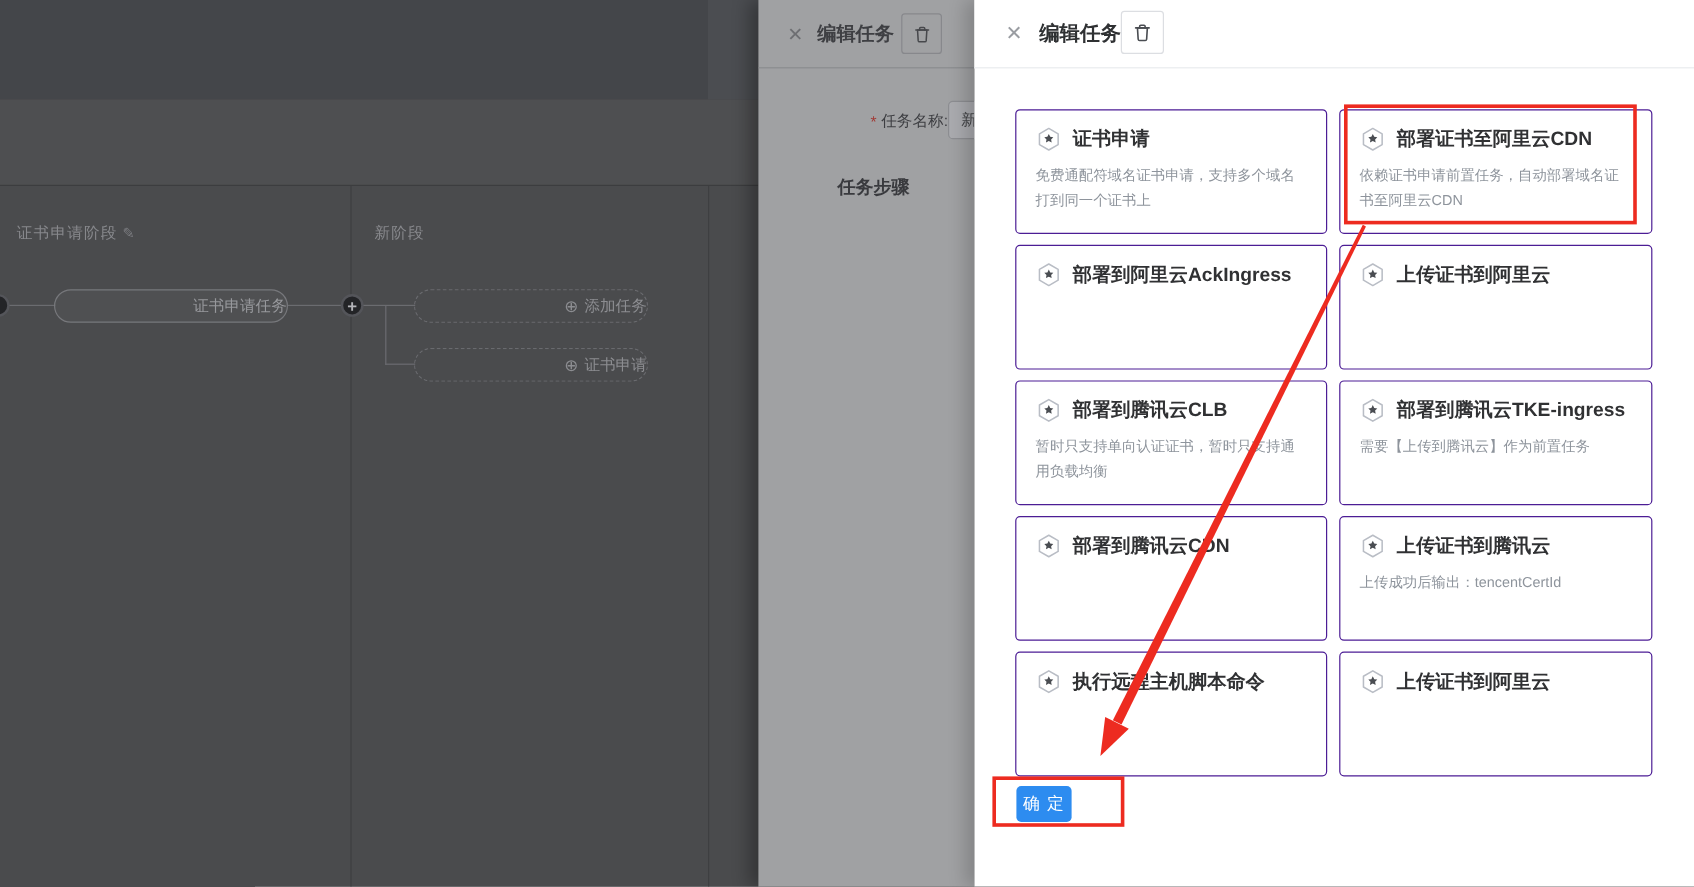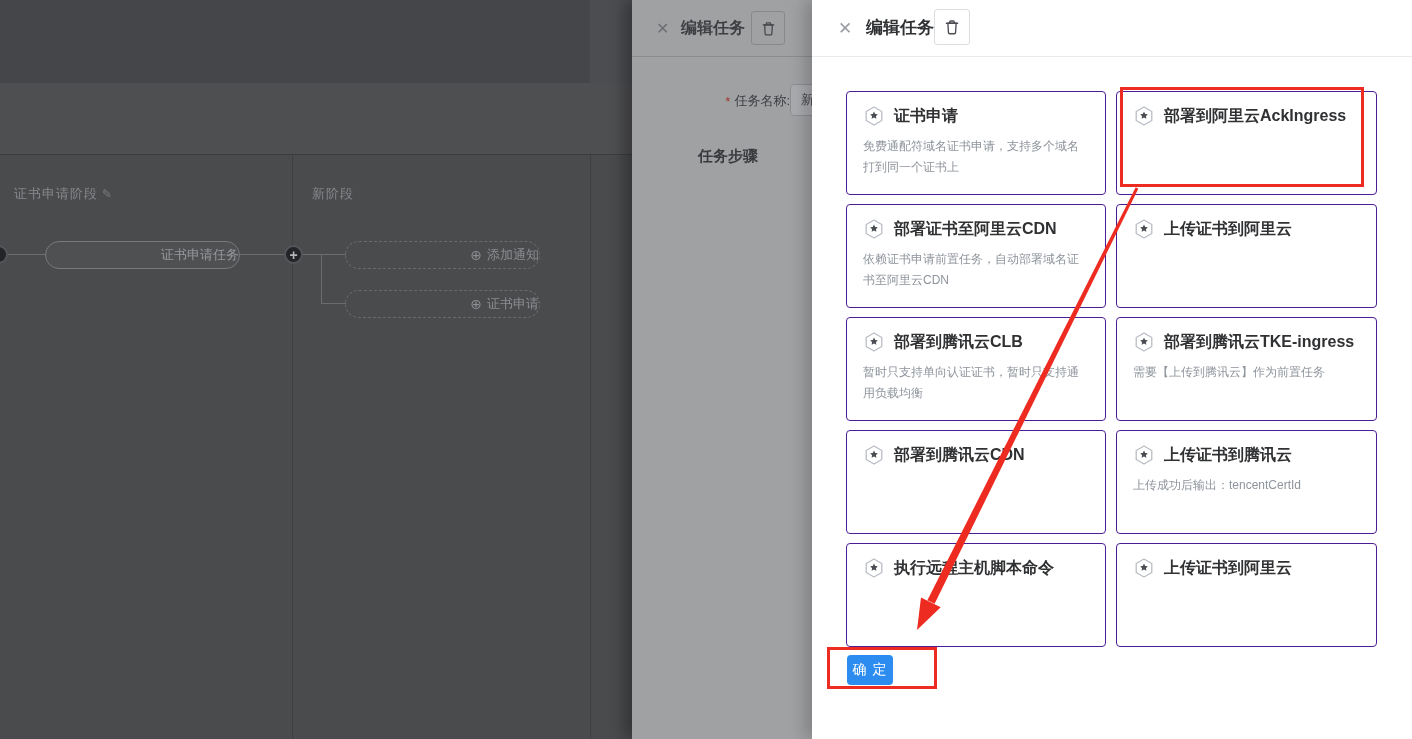--- a/index.html
+++ b/index.html
@@ -100,21 +100,21 @@
       <div class="node-circle" style="left:-11px; top:90px; width:19px; height:19px;"></div>
       <div class="node-circle" style="left:284px; top:90px; width:19px; height:19px;">
         <span>+</span>
       </div>
 
       <div class="pill pill-solid" style="left:45px; top:86px;">
         <span>证书申请任务</span>
       </div>
       <div class="pill pill-dashed" style="left:345px; top:86px;">
         <span class="add-glyph">⊕</span>
-        <span>添加通知</span>
+        <span>添加任务</span>
       </div>
       <div class="pill pill-dashed" style="left:345px; top:135px;">
         <span class="add-glyph">⊕</span>
         <span>证书申请</span>
       </div>
     </div>
   </div>
 
   <aside class="drawer-back">
     <div class="hdr">
@@ -162,34 +162,34 @@
     </div>
     <p class="card-desc">免费通配符域名证书申请，支持多个域名打到同一个证书上</p>
   </div>
 
   <div class="card">
     <div class="card-head">
       <svg class="hex-icon" viewBox="0 0 24 24" fill="none">
         <path d="M12 2.2 20.5 7.1 V16.9 L12 21.8 L3.5 16.9 V7.1 Z" stroke="#b9bdc5" stroke-width="1.4" stroke-linejoin="round"></path>
         <path fill="#4a4d52" d="M12 7.2l1.3 2.6 2.8.4-2 2 .5 2.8L12 13.7l-2.6 1.3.5-2.8-2-2 2.8-.4z"></path>
       </svg>
+      <span class="card-title">部署证书至阿里云CDN</span>
+    </div>
+    <p class="card-desc">依赖证书申请前置任务，自动部署域名证书至阿里云CDN</p>
+  </div>
+
+  <div class="card">
+    <div class="card-head">
+      <svg class="hex-icon" viewBox="0 0 24 24" fill="none">
+        <path d="M12 2.2 20.5 7.1 V16.9 L12 21.8 L3.5 16.9 V7.1 Z" stroke="#b9bdc5" stroke-width="1.4" stroke-linejoin="round"></path>
+        <path fill="#4a4d52" d="M12 7.2l1.3 2.6 2.8.4-2 2 .5 2.8L12 13.7l-2.6 1.3.5-2.8-2-2 2.8-.4z"></path>
+      </svg>
       <span class="card-title">部署到阿里云AckIngress</span>
     </div>
 
-  </div>
-
-  <div class="card">
-    <div class="card-head">
-      <svg class="hex-icon" viewBox="0 0 24 24" fill="none">
-        <path d="M12 2.2 20.5 7.1 V16.9 L12 21.8 L3.5 16.9 V7.1 Z" stroke="#b9bdc5" stroke-width="1.4" stroke-linejoin="round"></path>
-        <path fill="#4a4d52" d="M12 7.2l1.3 2.6 2.8.4-2 2 .5 2.8L12 13.7l-2.6 1.3.5-2.8-2-2 2.8-.4z"></path>
-      </svg>
-      <span class="card-title">部署证书至阿里云CDN</span>
-    </div>
-    <p class="card-desc">依赖证书申请前置任务，自动部署域名证书至阿里云CDN</p>
   </div>
 
   <div class="card">
     <div class="card-head">
       <svg class="hex-icon" viewBox="0 0 24 24" fill="none">
         <path d="M12 2.2 20.5 7.1 V16.9 L12 21.8 L3.5 16.9 V7.1 Z" stroke="#b9bdc5" stroke-width="1.4" stroke-linejoin="round"></path>
         <path fill="#4a4d52" d="M12 7.2l1.3 2.6 2.8.4-2 2 .5 2.8L12 13.7l-2.6 1.3.5-2.8-2-2 2.8-.4z"></path>
       </svg>
       <span class="card-title">上传证书到阿里云</span>
     </div>

